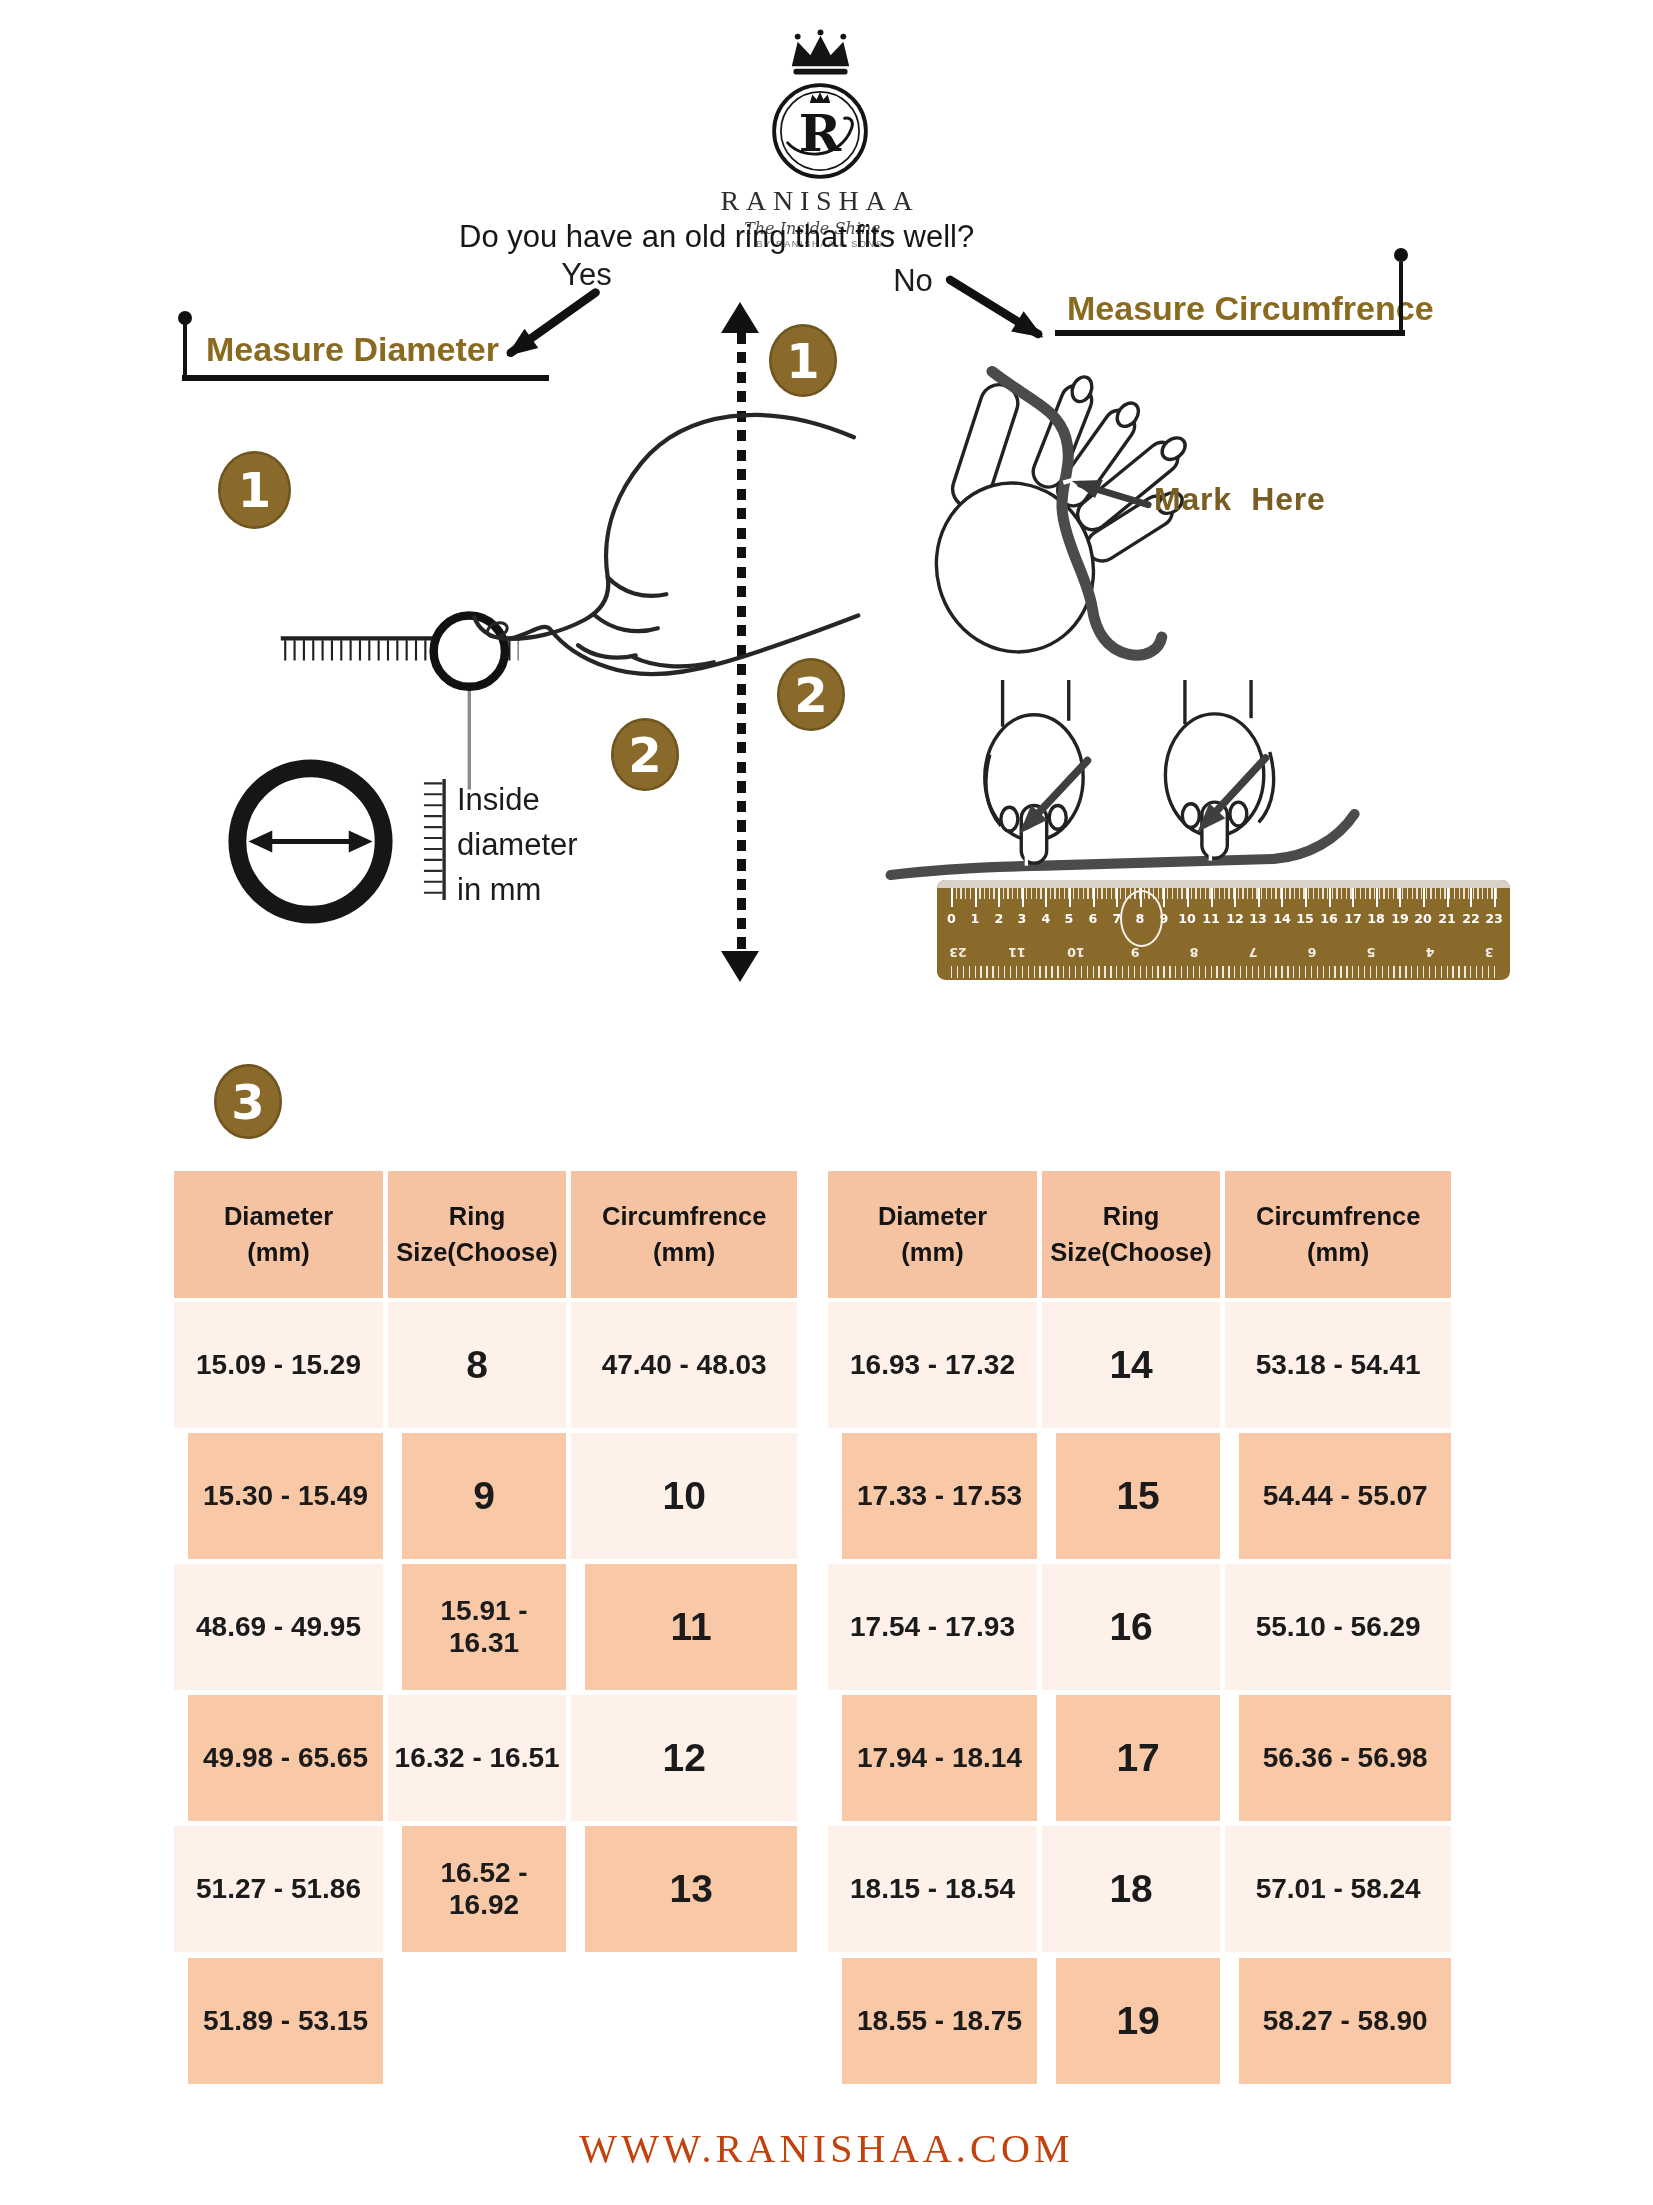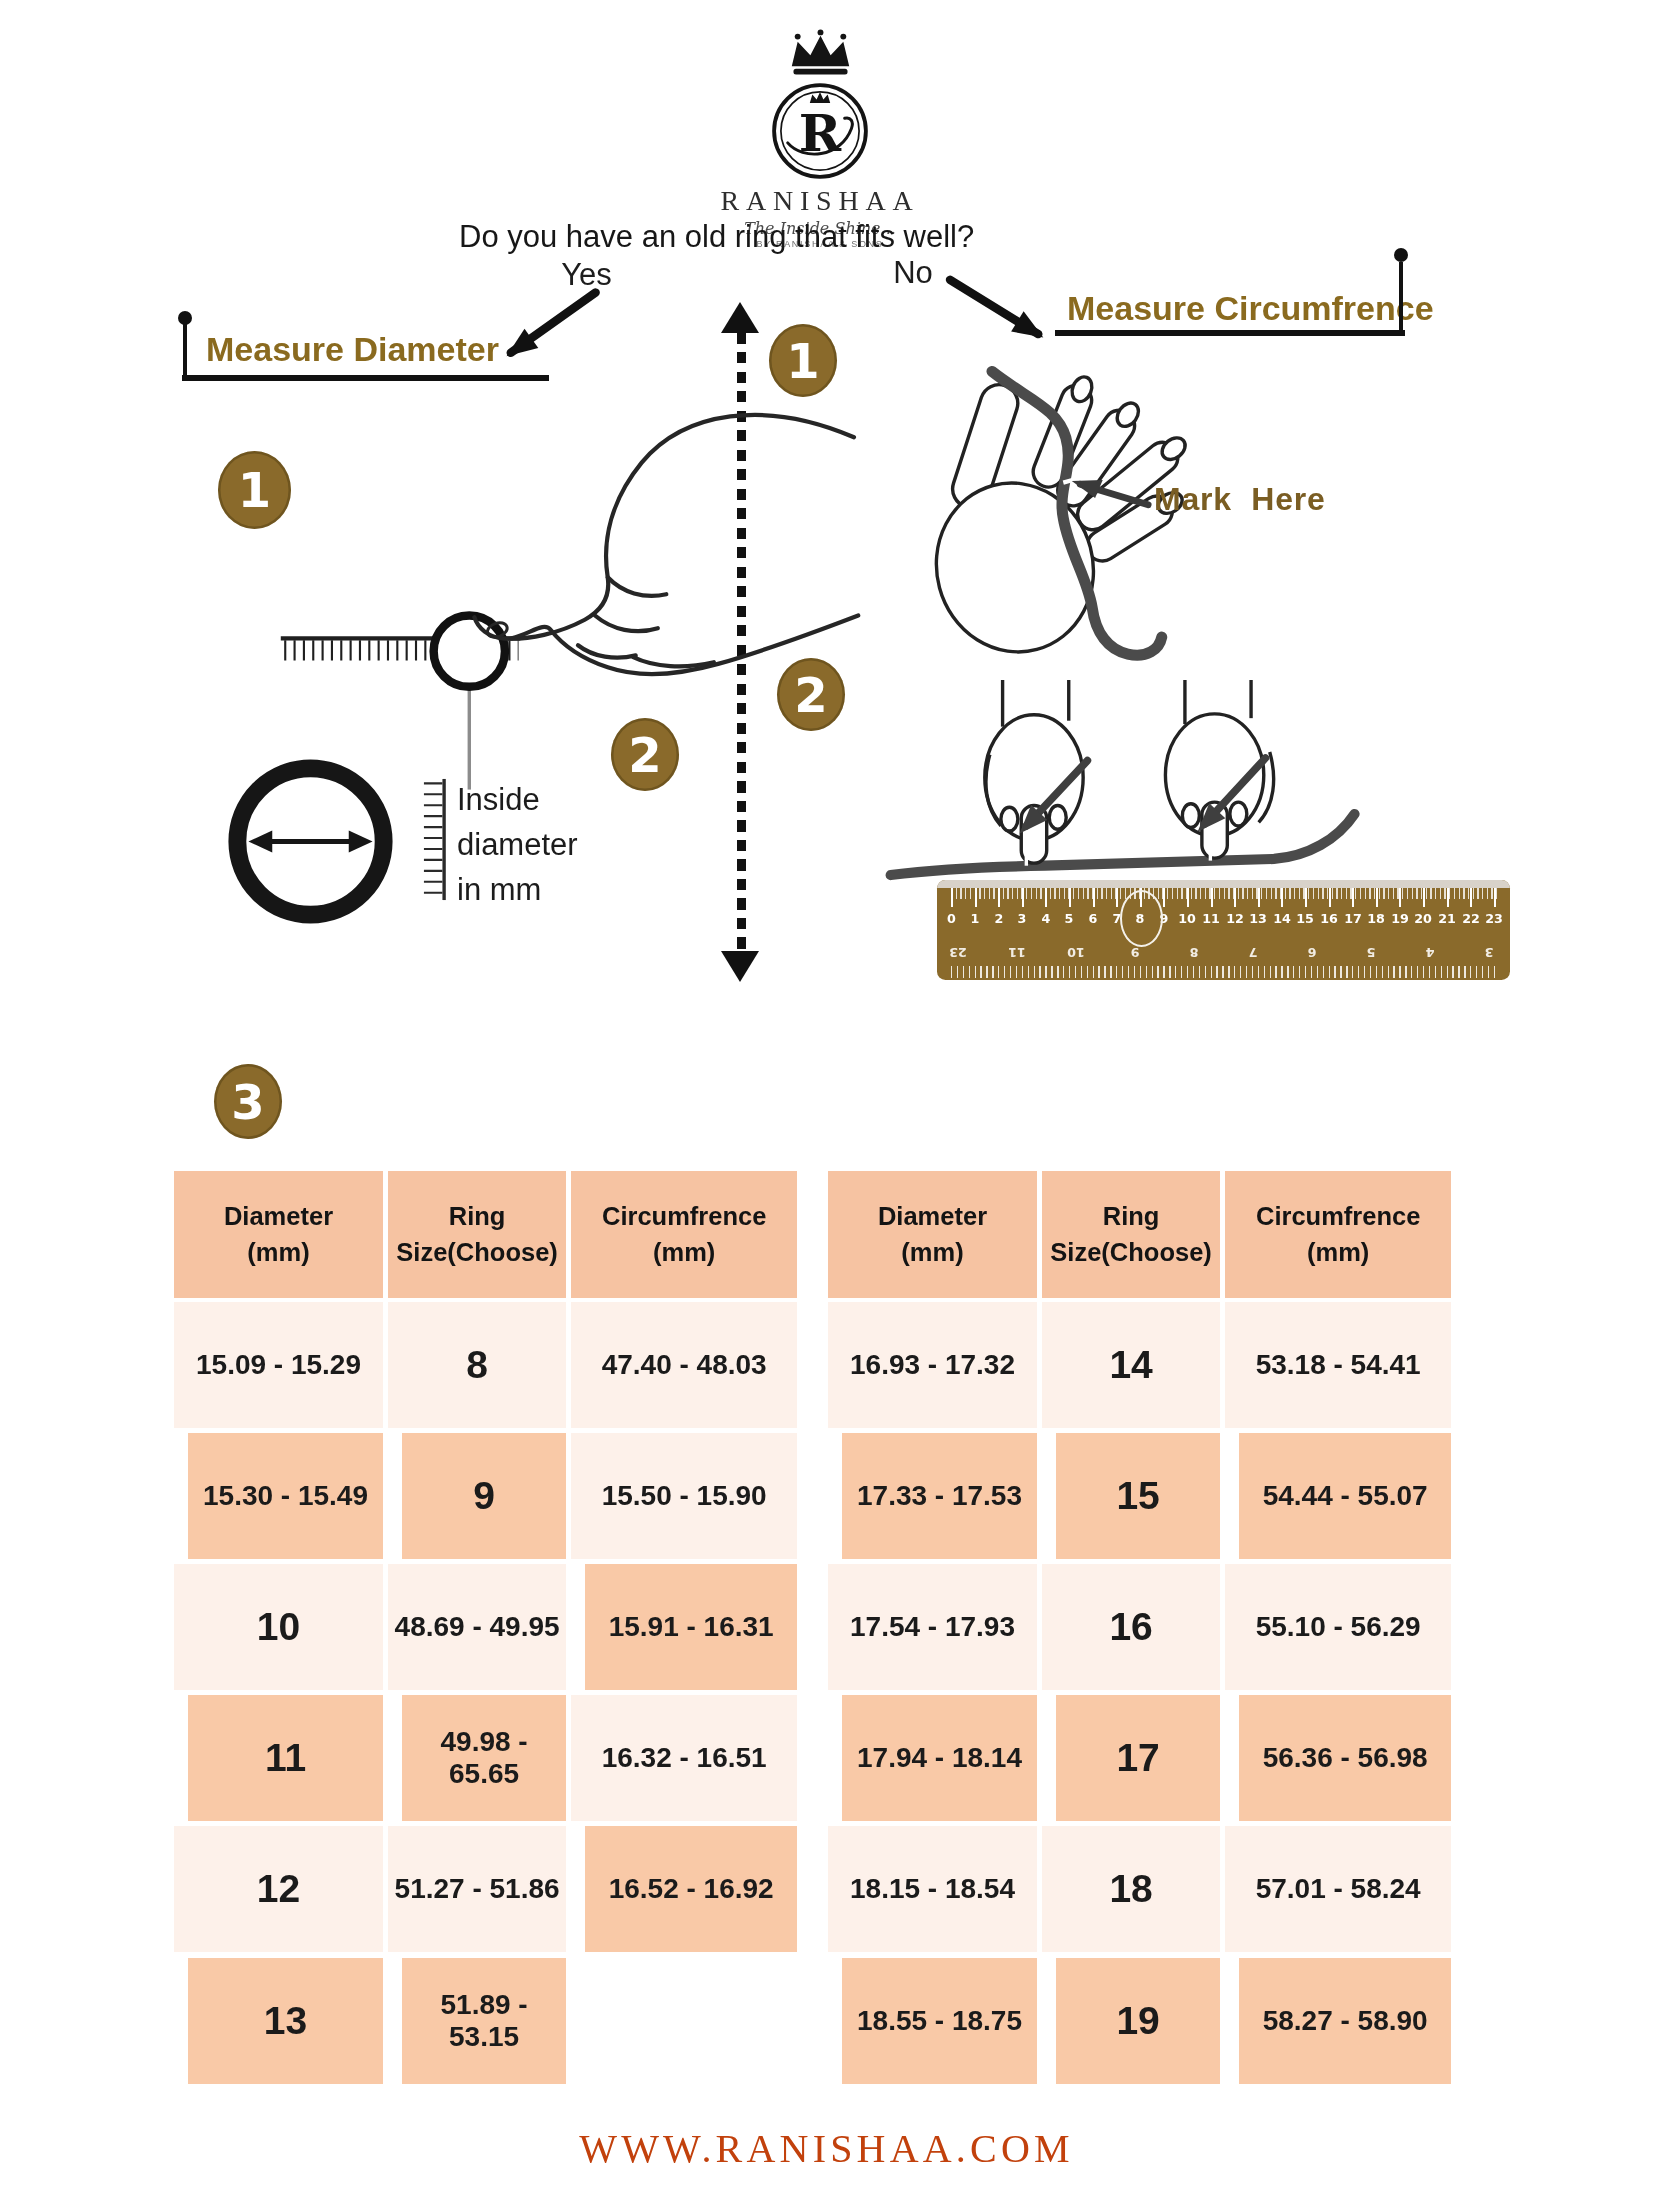--- a/index.html
+++ b/index.html
@@ -9,21 +9,21 @@
 
   
   .logo-wrap{left:718px;top:29px;width:204px;text-align:center;}
   .brand-name{font-family:"Liberation Serif",serif;font-size:28px;letter-spacing:6.8px;color:#2e2e2e;margin-top:3.4px;}
   .brand-tagline{font-family:"DejaVu Serif",serif;font-style:italic;font-size:16px;color:#4a4a4a;margin-top:1.7px;}
   .brand-subline{font-size:9px;letter-spacing:1.7px;color:#6f6f6f;margin-top:1.7px;}
 
   
   .question{left:459px;top:219px;width:595px;text-align:left;font-size:31px;color:#171717;}
   .yes-label{left:544px;top:257px;width:85px;text-align:center;font-size:31px;}
-  .no-label{left:875px;top:255px;width:76px;text-align:center;font-size:31px;}
+  .no-label{left:875px;top:263px;width:76px;text-align:center;font-size:31px;}
 
   
   .gold{color:var(--gold-text);font-weight:bold;}
   .title-left{left:206px;top:330px;font-size:34px;}
   .title-right{left:1067px;top:289px;font-size:34px;}
   .underline{background:#111;height:6px;}
   .pin-line{background:#111;width:4.2px;}
   .pin-dot{width:14.4px;height:14.4px;border-radius:50%;background:#111;}
 
   
@@ -270,21 +270,20 @@
 (mm)</div>
       <div class="cell th">Ring
 Size(Choose)</div>
       <div class="cell th">Circumfrence
 (mm)</div>
       <div class="cell td light">15.09 - 15.29</div>
       <div class="cell td light size">8</div>
       <div class="cell td light">47.40 - 48.03</div>
       <div class="cell td dark">15.30 - 15.49</div>
       <div class="cell td dark size">9</div>
-      <div class="cell td light">15.50 - 15.90</div>
       <div class="cell td light size">10</div>
       <div class="cell td light">48.69 - 49.95</div>
       <div class="cell td dark">15.91 - 16.31</div>
       <div class="cell td dark size">11</div>
       <div class="cell td dark">49.98 - 65.65</div>
       <div class="cell td light">16.32 - 16.51</div>
       <div class="cell td light size">12</div>
       <div class="cell td light">51.27 - 51.86</div>
       <div class="cell td dark">16.52 - 16.92</div>
       <div class="cell td dark size">13</div>

